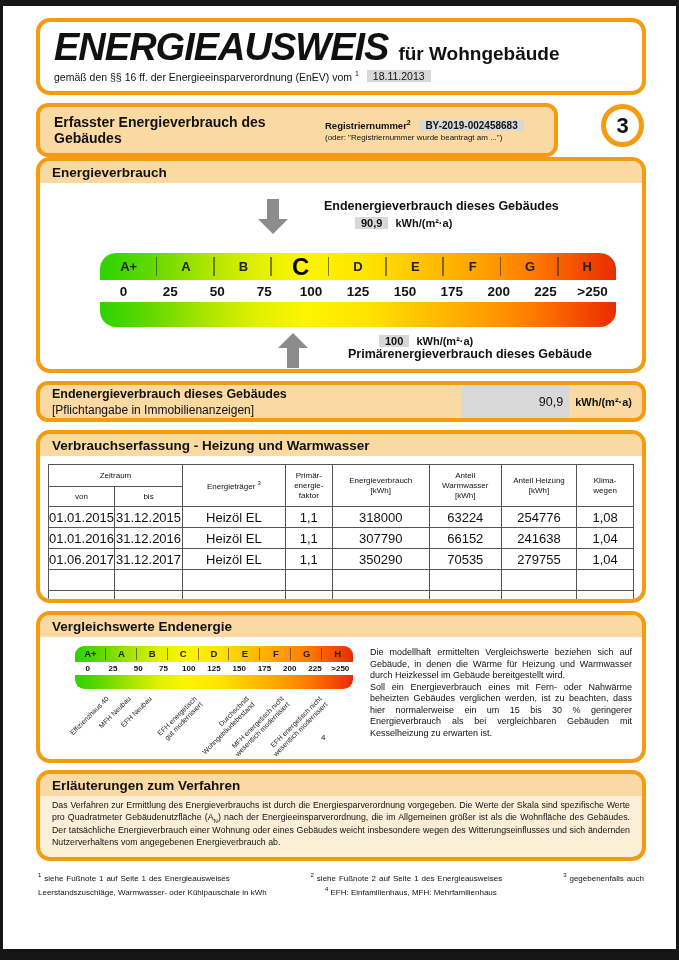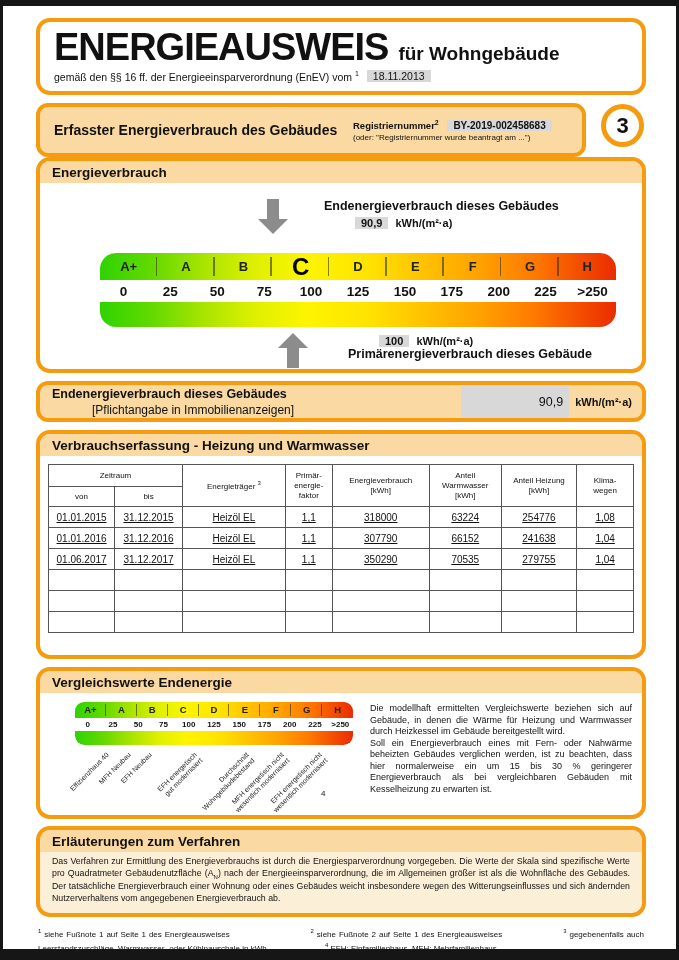--- a/index.html
+++ b/index.html
@@ -16,29 +16,29 @@
   .page{position:absolute;top:6px;left:3px;right:3px;bottom:11px;background:#fff;overflow:hidden;}
   .content{padding:12px 30px 0 33px;}
 
   .box{border:4px solid var(--orange);border-radius:14px;background:#fff;position:relative;overflow:hidden;}
   .strip{background:var(--peach);padding:4px 12px 3px;font-weight:bold;font-size:13.5px;}
   .chip{background:var(--chip);padding:0 6px;display:inline-block;}
 
   
   .header-box{padding:6px 14px 9px;margin-bottom:8px;}
   .title-row{display:flex;align-items:baseline;gap:10px;}
-  .main-title{font-size:38px;font-weight:bold;letter-spacing:-1px;line-height:1.05;}
+  .main-title{font-size:38px;font-weight:bold;letter-spacing:-1px;line-height:1.05;font-style:italic;}
   .sub-title{font-size:19px;font-weight:bold;}
   .legal-row{font-size:10.5px;margin-top:2px;}
   .legal-row sup{font-size:7px;}
   .legal-row .chip{font-size:10.5px;margin-left:5px;}
 
   
   .bar-row{position:relative;margin-bottom:8px;height:46px;}
-  .titlebar{background:var(--peach);border:4px solid var(--orange);border-radius:12px;display:flex;align-items:center;justify-content:space-between;padding:4px 14px;margin-right:60px;height:54px;}
+  .titlebar{background:var(--peach);border:4px solid var(--orange);border-radius:12px;display:flex;align-items:center;justify-content:space-between;padding:4px 14px;margin-right:88px;height:54px;}
   .titlebar-title{font-weight:bold;font-size:14px;}
   .reg-block{text-align:left;min-width:215px;}
   .reg-line1{font-size:9.5px;font-weight:bold;}
   .reg-line1 sup{font-size:7px;}
   .reg-line1 .chip{font-size:10px;margin-left:6px;}
   .reg-line2{font-size:8px;font-weight:normal;margin-top:2px;}
   .pagenum{position:absolute;right:2px;top:1px;width:43px;height:43px;border:5px solid var(--orange);border-radius:50%;background:#fff;display:flex;align-items:center;justify-content:center;font-size:22px;font-weight:bold;}
 
   
   .ev-box{margin-bottom:8px;height:216px;}
@@ -56,32 +56,32 @@
   .scale-letters .cell:not(:last-child)::after{content:"";position:absolute;right:0;top:15%;height:70%;width:1.5px;background:rgba(50,50,20,.6);}
   .scale-letters .big-c{font-size:24px;font-weight:900;color:#000;}
   .scale-nums{display:flex;height:22px;background:#fff;align-items:center;}
   .scale-nums span{flex:1;text-align:center;font-weight:bold;font-size:13.5px;}
   .scale-bottom{height:25px;background:var(--grad);}
   .ev-bottom{display:flex;margin:6px 0 0 238px;gap:40px;align-items:flex-start;}
 
   
   .pflicht{background:var(--peach);border:4px solid var(--orange);border-radius:12px;display:flex;align-items:center;justify-content:space-between;padding:3px 0 3px 12px;height:41px;margin-bottom:8px;overflow:hidden;}
   .pflicht-title{font-size:12.5px;font-weight:bold;line-height:1.25;}
-  .pflicht-sub{font-size:12px;font-weight:normal;margin-left:40px;}
+  .pflicht-sub{font-size:12px;font-weight:normal;}
   .pflicht-val{display:flex;align-items:center;height:100%;}
   .pflicht-val .grey{background:var(--chip);height:33px;width:108px;display:flex;align-items:center;justify-content:flex-end;padding-right:6px;font-size:12.5px;}
   .pflicht-val .unit{font-size:11px;font-weight:bold;padding:0 10px 0 6px;}
 
   
-  .tb-box{margin-bottom:8px;height:229px;}
+  .tb-box{margin-bottom:8px;height:173px;}
   table{border-collapse:collapse;width:calc(100% - 16px);margin:8px 8px 18px;table-layout:fixed;}
   th,td{border:1px solid #555;text-align:center;vertical-align:middle;}
   th{font-weight:normal;font-size:8px;white-space:pre-line;line-height:1.25;}
   th sup{font-size:6px;}
-  td{font-size:10px;height:21px;text-decoration:underline;}
+  td{font-size:13px;height:21px;}
   .hr1 th{height:22px;}
   .hr2 th{height:20px;}
 
   
   .vg-box{margin-bottom:7px;height:152px;}
   .vg-content{display:flex;padding:9px 10px 0 0;}
   .vg-left{width:330px;position:relative;}
   .mini-scale{border-radius:9px;overflow:hidden;margin-left:35px;width:278px;}
   .mini-letters{display:flex;height:16px;background:var(--grad);}
   .mini-letters .cell{flex:1;position:relative;text-align:center;font-weight:bold;font-size:9.5px;line-height:16px;color:#222;}

